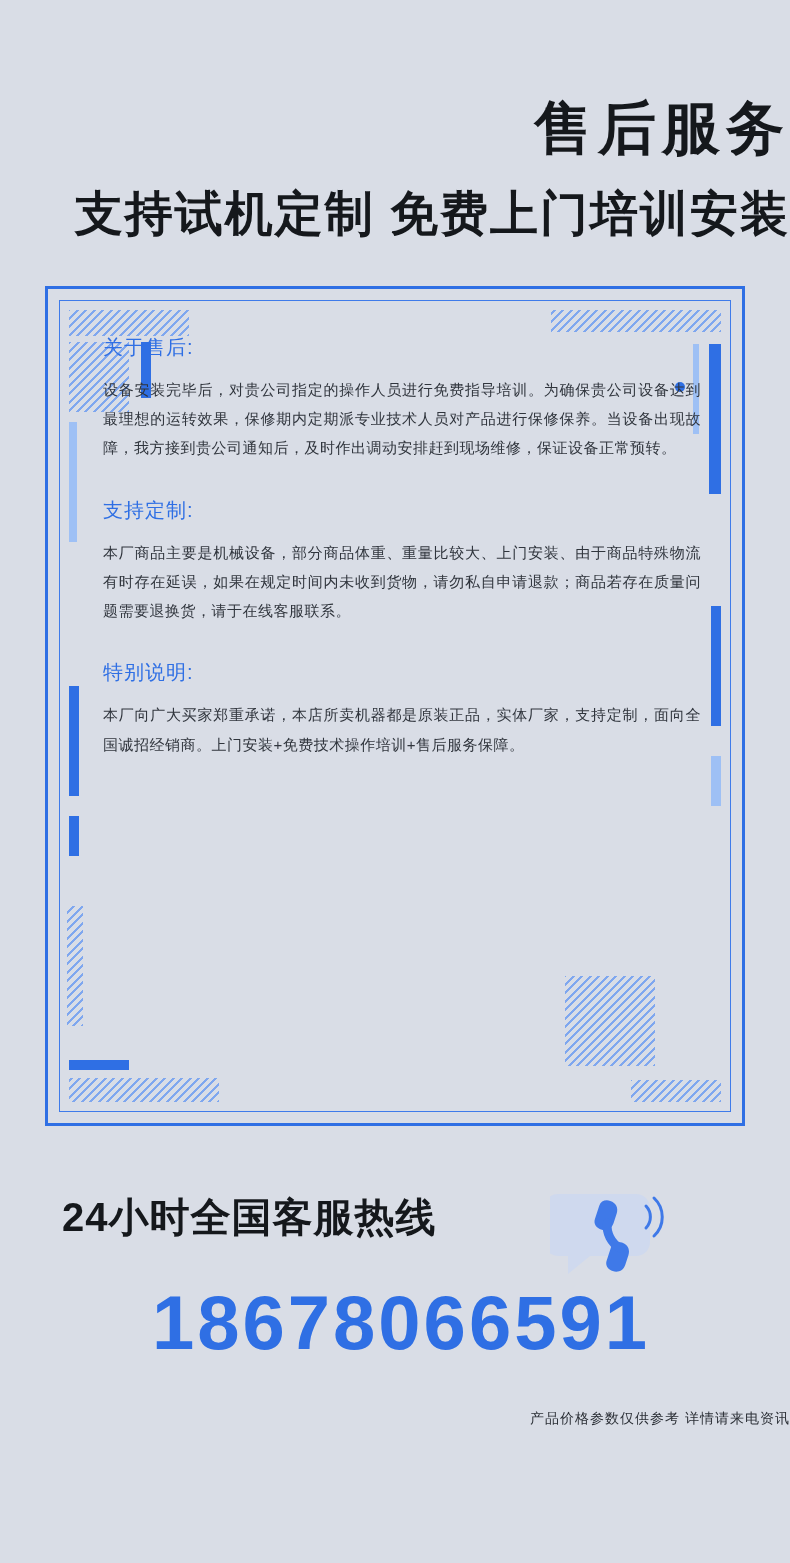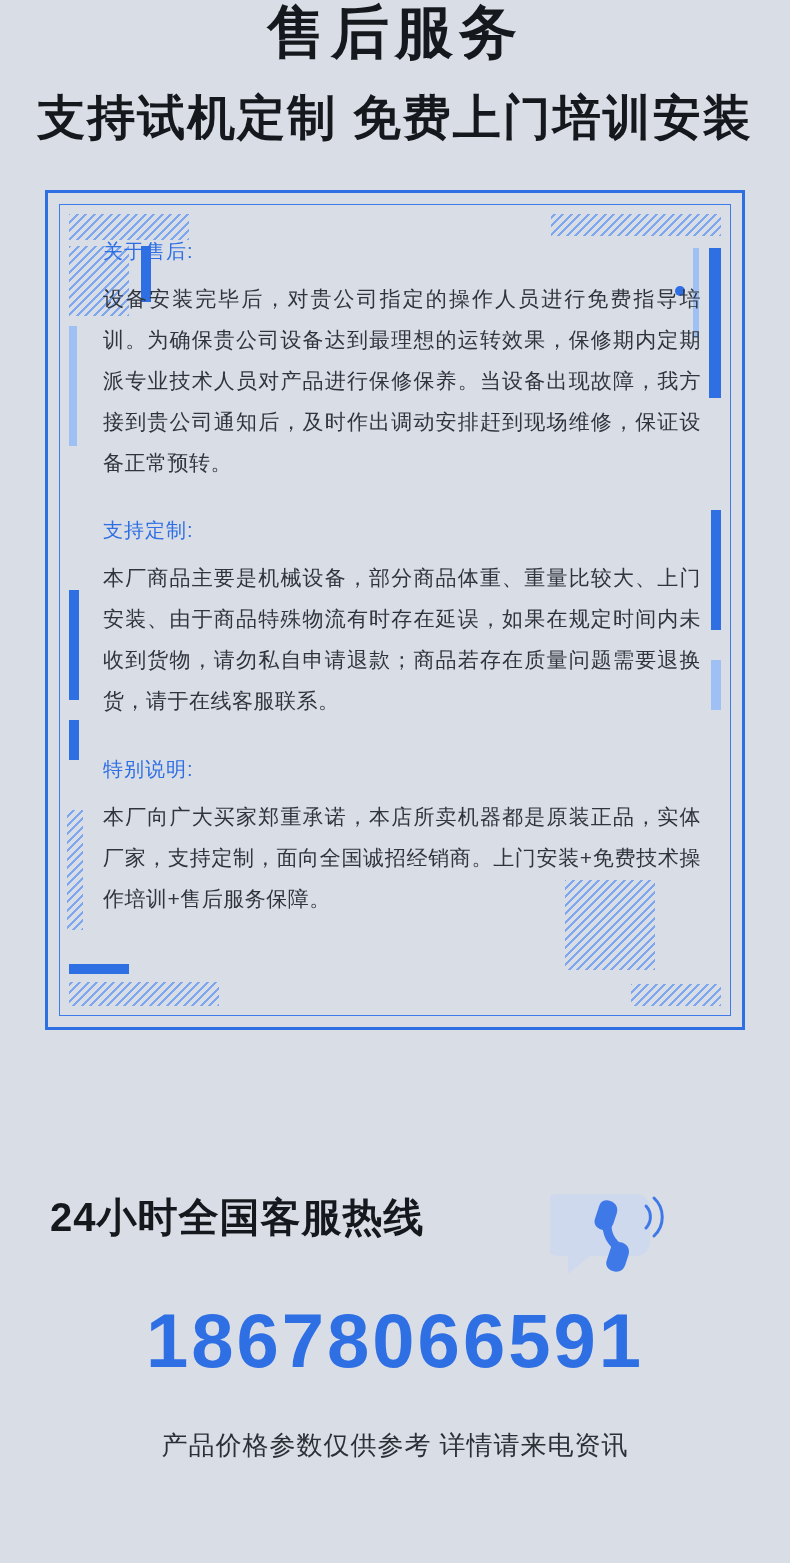--- a/index.html
+++ b/index.html
@@ -17,21 +17,22 @@
   }
   .page {
     position: relative;
     width: 790px;
     height: 1563px;
     box-sizing: border-box;
   }
 
   
   .header {
-    text-align: center;
+    padding-top: 96px;
+    text-align: right;
   }
   .title {
     font-size: 58px;
     font-weight: bold;
     letter-spacing: 6px;
     color: #15181c;
     line-height: 1.1;
   }
   .subtitle {
     margin-top: 22px;
@@ -112,62 +113,62 @@
 
   .section { margin-bottom: 34px; }
   .section-title {
     font-size: 20px;
     color: #2f6fe4;
     font-weight: 500;
     margin-bottom: 14px;
     letter-spacing: 1px;
   }
   .section-body {
-    font-size: 21px;
+    font-size: 15px;
     line-height: 1.95;
     color: #30353d;
     text-align: justify;
     letter-spacing: 0.5px;
   }
 
   
   .hotline {
     position: absolute;
-    left: 0;
+    left: 12px;
     right: 0;
     top: 1190px;
     text-align: left;
   }
   .hotline-label {
     margin-left: 50px;
     font-size: 40px;
     font-weight: bold;
     color: #15181c;
     letter-spacing: 1px;
     display: inline-block;
   }
   .phone-icon {
     position: absolute;
     right: 120px;
     top: -10px;
     width: 120px;
     height: 110px;
   }
   .phone-number {
-    margin-top: 52px;
+    margin-top: 34px;
     text-align: center;
     font-size: 76px;
     font-weight: bold;
     color: #2f6fe4;
     letter-spacing: 3px;
   }
   .footnote {
     margin-top: 44px;
-    text-align: center;
-    font-size: 26px;
+    text-align: right;
+    font-size: 14px;
     color: #2b2f36;
     letter-spacing: 1px;
   }
 </style>
 </head>
 <body>
 
 <div class="page">
 
   <div class="header">

